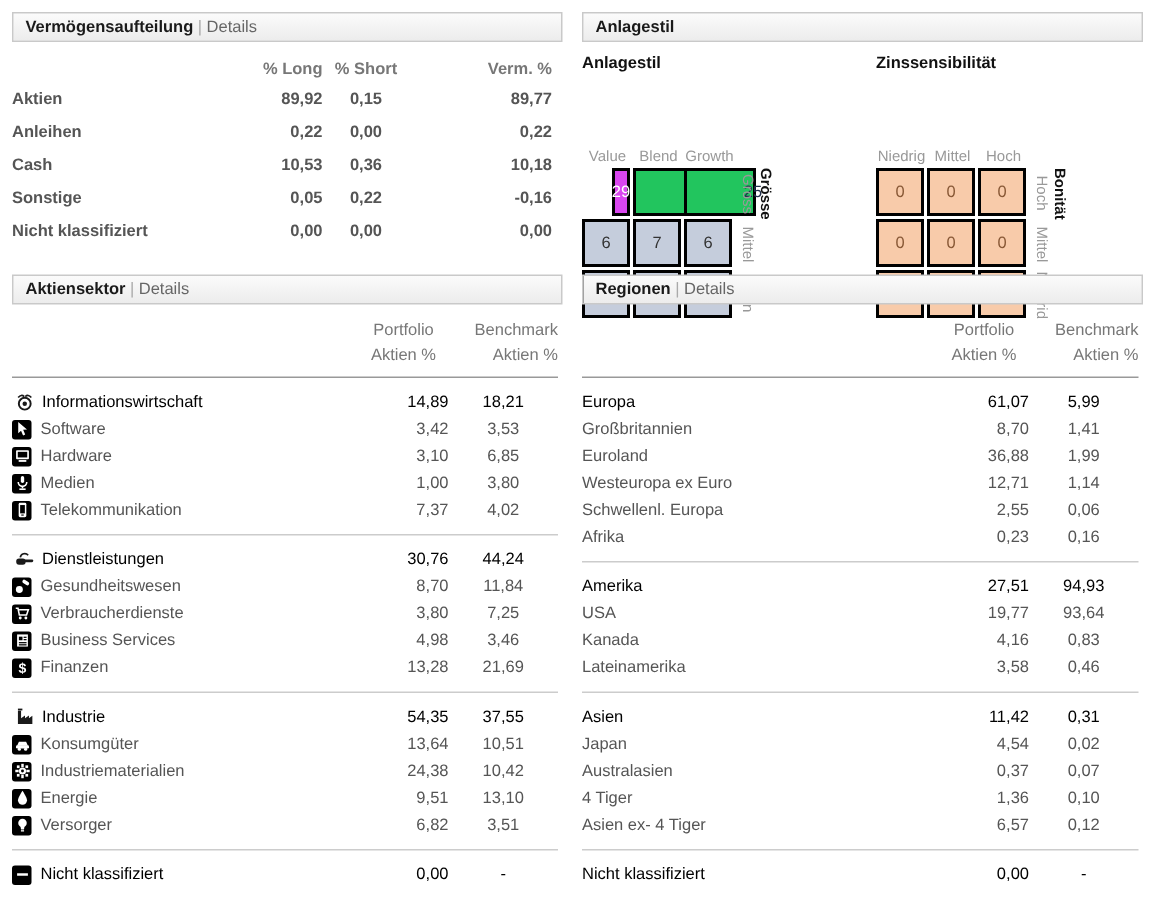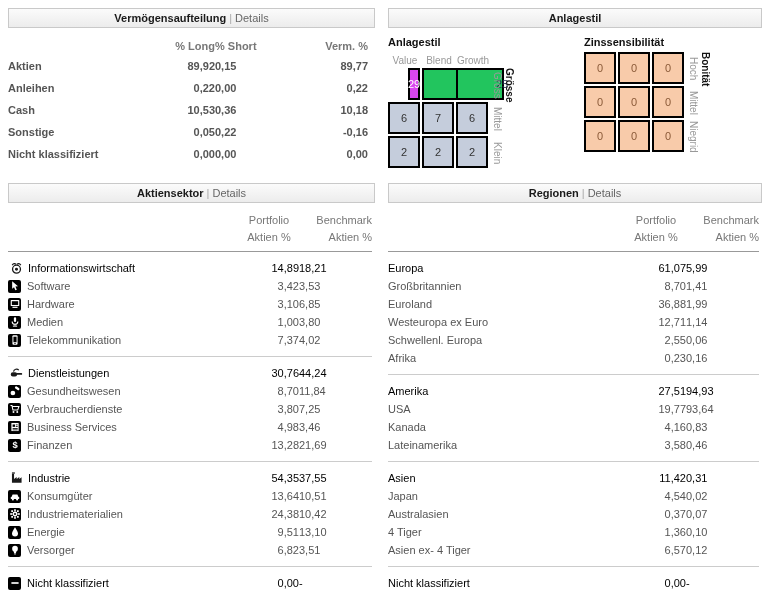--- a/index.html
+++ b/index.html
@@ -1,40 +1,40 @@
 <!DOCTYPE html>
 <html><head>
 <meta charset="utf-8">
 <style>
   * { box-sizing: border-box; margin: 0; padding: 0; }
   html, body { width: 770px; height: 611px; overflow: hidden; background: #fff; }
   body { font-family: "Liberation Sans", "DejaVu Sans", sans-serif; font-size: 11px; color: #333; }
   .layout { display: grid; grid-template-columns: 367px 374px; grid-template-rows: 175px auto; column-gap: 13px; padding: 8px 0 0 8px; }
 
   
-  .panel-header { height: 20px; line-height: 18px; background: linear-gradient(#fbfbfb, #ececec); border: 1px solid #c9c9c9; padding: 0 8px; white-space: nowrap; text-align: center; }
+  .panel-header { height: 20px; line-height: 18px; background: linear-gradient(#fbfbfb, #ececec); border: 1px solid #c9c9c9; padding: 0 8px; white-space: nowrap; }
   .panel-title { font-weight: bold; color: #1a1a1a; }
   .hsep { color: #aaa; padding: 0 3px; }
   .details-link { color: #666; }
 
   
   .alloc-body { padding: 9px 7px 0 0; }
   .arow { display: flex; height: 22px; align-items: center; color: #555; font-weight: bold; }
   .arow.hdr { height: 18px; color: #777; }
   .arow .lbl { flex: 1; }
   .arow .n1 { width: 57px; text-align: right; }
-  .arow .n2 { width: 58px; text-align: left; }
+  .arow .n2 { width: 58px; text-align: center; }
   .arow .n3 { width: 95px; text-align: right; }
 
   
   .style-body { display: flex; padding-top: 8px; }
   .sb-block { width: 196px; }
   .sb-block:last-child { width: auto; }
   .sb-title { font-weight: bold; color: #111; height: 16px; }
-  .sb-collabels { display: grid; grid-template-columns: repeat(3, 34px); justify-items: center; color: #999; font-size: 10px; height: 16px; align-items: center; }
+  .sb-collabels { display: grid; grid-template-columns: repeat(3, 34px); justify-items: center; color: #999; font-size: 10px; height: 16px; align-items: center; margin-top: 44px; }
   .sb-row { display: flex; }
   .sgrid { display: grid; grid-template-columns: repeat(3, 32px); grid-auto-rows: 32px; gap: 2px; }
   .scell { border: 2px solid #000; display: flex; align-items: center; justify-content: center; font-size: 11px; }
   .scell.dark  { background: #d946ef; color: #fff; margin-left: 20px; }
   .scell.mid   { background: #22c55e; color: #22304d; padding-left: 44px; }
   .scell.light { background: #C5CDDC; color: #333; }
   .scell.fi    { background: #F8CBAA; color: #8a5a38; }
   .vwrap { display: flex; margin-left: 4px; }
   .vscale { writing-mode: vertical-rl; height: 102px; display: flex; color: #999; font-size: 10px; }
   .vscale span { flex: 1; text-align: center; }
@@ -44,21 +44,21 @@
   .list-body { padding: 8px 3px 0 0; }
   .colhead { display: flex; height: 17px; color: #777; align-items: center; }
   .colhead .sp { flex: 1; }
   .colhead .c1 { width: 60px; text-align: center; }
   .colhead .c2 { width: 73px; text-align: right; }
   .hline { height: 1px; background: #999; margin: 6px 0 7px; }
   .gsep  { height: 1px; background: #ccc; margin: 7px 0; }
   .srow { display: flex; height: 18px; align-items: center; }
   .srow .lbl { flex: 1; color: #555; }
   .srow .p { width: 60px; text-align: right; color: #555; }
-  .srow .b { width: 73px; text-align: left; color: #555; }
+  .srow .b { width: 73px; text-align: center; color: #555; }
   .srow.grow .lbl, .srow.grow .p, .srow.grow .b { font-weight: normal; color: #000; }
 
   
   .icon { display: inline-flex; width: 13px; height: 13px; margin-right: 6px; align-items: center; justify-content: center; flex: none; }
   .icon.solid { background: #000; border-radius: 2px; }
   .icon svg { width: 12px; height: 12px; display: block; }
   .icon.outline { width: 16px; height: 14px; margin-right: 4px; background: transparent; }
   .icon.outline svg { width: 15px; height: 14px; }
 </style>
 </head>
@@ -141,20 +141,25 @@
                 <span>Gross</span>
                 <span>Mittel</span>
                 <span>Klein</span>
               </div>
             <div class="vtitle">Grösse</div>
           </div>
         </div>
       </div>
       <div class="sb-block">
         <div class="sb-title">Zinssensibilität</div>
+        <div class="sb-collabels">
+            <span>Niedrig</span>
+            <span>Mittel</span>
+            <span>Hoch</span>
+          </div>
         <div class="sb-row">
           <div class="sgrid">
               <div class="scell fi">0</div>
               <div class="scell fi">0</div>
               <div class="scell fi">0</div>
               <div class="scell fi">0</div>
               <div class="scell fi">0</div>
               <div class="scell fi">0</div>
               <div class="scell fi">0</div>
               <div class="scell fi">0</div>

